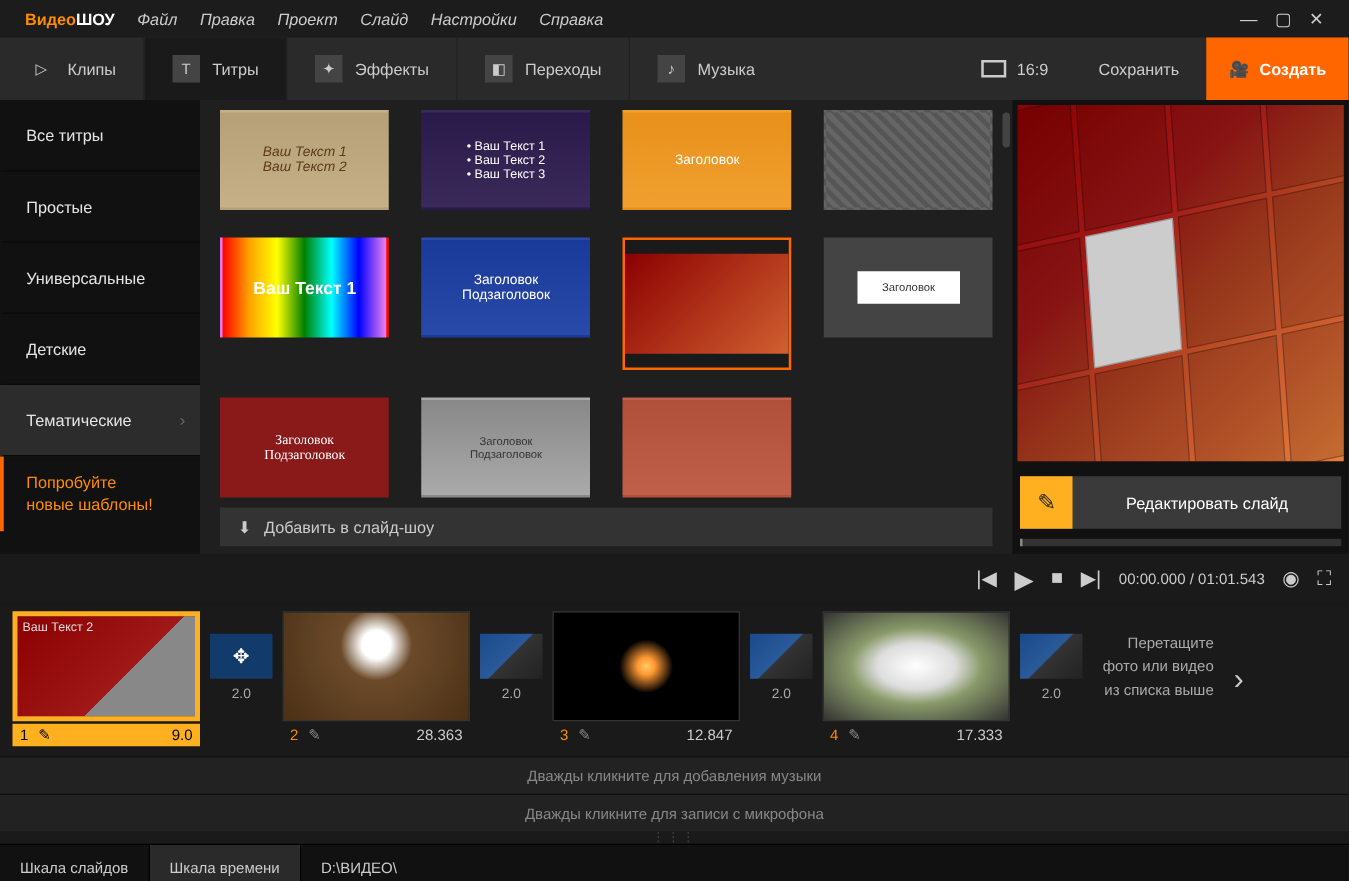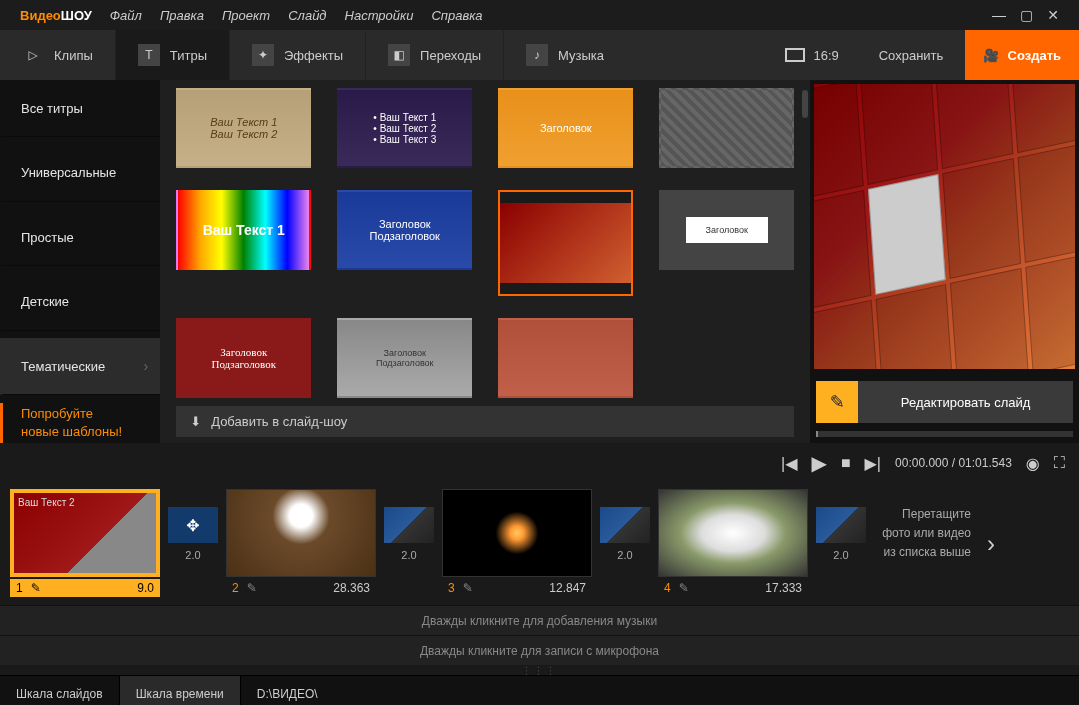--- a/index.html
+++ b/index.html
@@ -24,25 +24,25 @@
 .right-controls { margin-left: auto; display: flex; align-items: center; height: 100%; }
 .aspect { display: flex; align-items: center; gap: 8px; padding: 0 18px; }
 .aspect-icon { width: 20px; height: 14px; border: 2px solid #ccc; }
 .save-btn { padding: 0 22px; height: 100%; display: flex; align-items: center; cursor: pointer; }
 .create-btn { background: #ff6600; color: #fff; padding: 0 18px; height: 100%; display: flex; align-items: center; gap: 8px; cursor: pointer; font-weight: bold; }
 
 
 .body-area { display: flex; height: 363px; }
 
 
-.sidebar { width: 170px; background: #111; display: flex; flex-direction: column; justify-content: space-between; }
+.sidebar { width: 170px; background: #111; display: flex; flex-direction: column; }
 .sidebar-item { height: 57px; display: flex; align-items: center; padding: 0 18px; cursor: pointer; border-left: 3px solid transparent; border-bottom: 1px solid #0a0a0a; font-size: 13px; color: #e5e5e5; position: relative; }
 .sidebar-item.active { background: #2c2c2c; }
 .sidebar-item .chev { position: absolute; right: 12px; color: #666; font-size: 14px; }
-.sidebar-promo { padding: 2px 18px; color: #ff8c00; font-size: 13px; line-height: 1.4; cursor: pointer; border-left: 3px solid #ff6600; }
+.sidebar-promo { padding: 12px 18px; color: #ff8c00; font-size: 13px; line-height: 1.4; cursor: pointer; border-left: 3px solid #ff6600; }
 
 
 .gallery-wrap { flex: 1; background: #1f1f1f; display: flex; flex-direction: column; }
 .gallery { flex: 1; padding: 8px 16px 0 16px; display: grid; grid-template-columns: repeat(4, 135px); gap: 22px 26px; align-content: start; position: relative; }
 .gallery::after { content: ''; position: absolute; right: 2px; top: 10px; width: 6px; height: 28px; background: #444; border-radius: 3px; }
 .thumb { width: 135px; height: 80px; background: #333; border: 2px solid transparent; cursor: pointer; display: flex; align-items: center; justify-content: center; font-size: 11px; color: #fff; text-align: center; overflow: hidden; }
 .thumb.selected { border: 2px solid #ff6600; height: 106px; padding: 11px 0; background: #1a1a1a; }
 .thumb.selected .thumb-inner { width: 100%; height: 100%; }
 .thumb-inner { width: 100%; height: 100%; display: flex; flex-direction: column; align-items: center; justify-content: center; gap: 2px; }
 .add-bar { height: 44px; background: #333; margin: 8px 16px 6px 16px; display: flex; align-items: center; padding: 0 14px; gap: 10px; cursor: pointer; }
@@ -149,24 +149,24 @@
     </div>
   </div>
 </div>
 
 <div class="body-area">
   <div class="sidebar">
     <div class="sidebar-item">
         <span>Все титры</span>
       </div>
     <div class="sidebar-item">
+        <span>Простые</span>
+      </div>
+    <div class="sidebar-item">
         <span>Универсальные</span>
-      </div>
-    <div class="sidebar-item">
-        <span>Простые</span>
       </div>
     <div class="sidebar-item">
         <span>Детские</span>
       </div>
     <div class="sidebar-item active">
         <span>Тематические</span>
         <span class="chev">›</span>
       </div>
     <div class="sidebar-promo">
       <div>Попробуйте</div>

